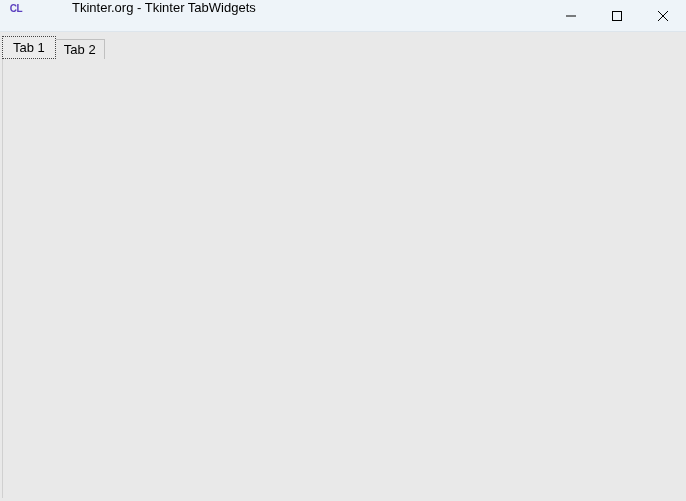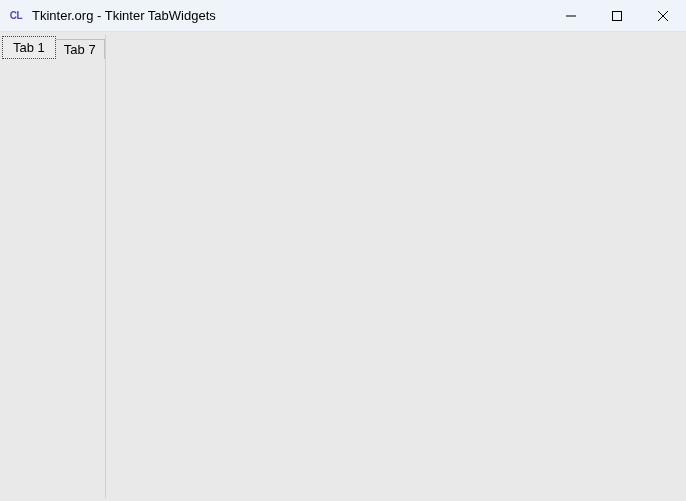--- a/index.html
+++ b/index.html
@@ -18,23 +18,23 @@
       width: 686px;
       height: 501px;
       background: #e9e9e9;
       display: flex;
       flex-direction: column;
     }
     .titlebar {
       height: 32px;
       background: #eef4f9;
       display: flex;
-      align-items: center;
       padding-left: 8px;
       border-bottom: 1px solid #dde5ec;
+      gap: 40px;
     }
     .titlebar-icon {
       width: 16px;
       height: 16px;
       margin-right: 8px;
       display: flex;
       align-items: center;
       justify-content: center;
       color: #5b3fbf;
       font-weight: bold;
@@ -63,21 +63,21 @@
     }
     .titlebar-btn svg {
       width: 10px;
       height: 10px;
     }
     .client-area {
       flex: 1;
       background: #e9e9e9;
       padding: 3px 2px;
       display: flex;
-      flex-direction: row;
+      flex-direction: column;
     }
     .tab-strip {
       display: flex;
       align-items: flex-end;
       height: 24px;
     }
     .tab {
       padding: 3px 10px 3px 10px;
       font-size: 13px;
       color: #000;
@@ -128,17 +128,17 @@
         <svg viewBox="0 0 10 10">
           <line x1="0" y1="0" x2="10" y2="10" stroke="#000" stroke-width="1"></line>
           <line x1="10" y1="0" x2="0" y2="10" stroke="#000" stroke-width="1"></line>
         </svg>
       </div>
     </div>
   </div>
   <div class="client-area">
     <div class="tab-strip">
       <div class="tab active">Tab 1</div>
-      <div class="tab inactive">Tab 7</div>
+      <div class="tab inactive">Tab 2</div>
     </div>
     <div class="tab-content"></div>
   </div>
 </div>
 
 </body></html>

